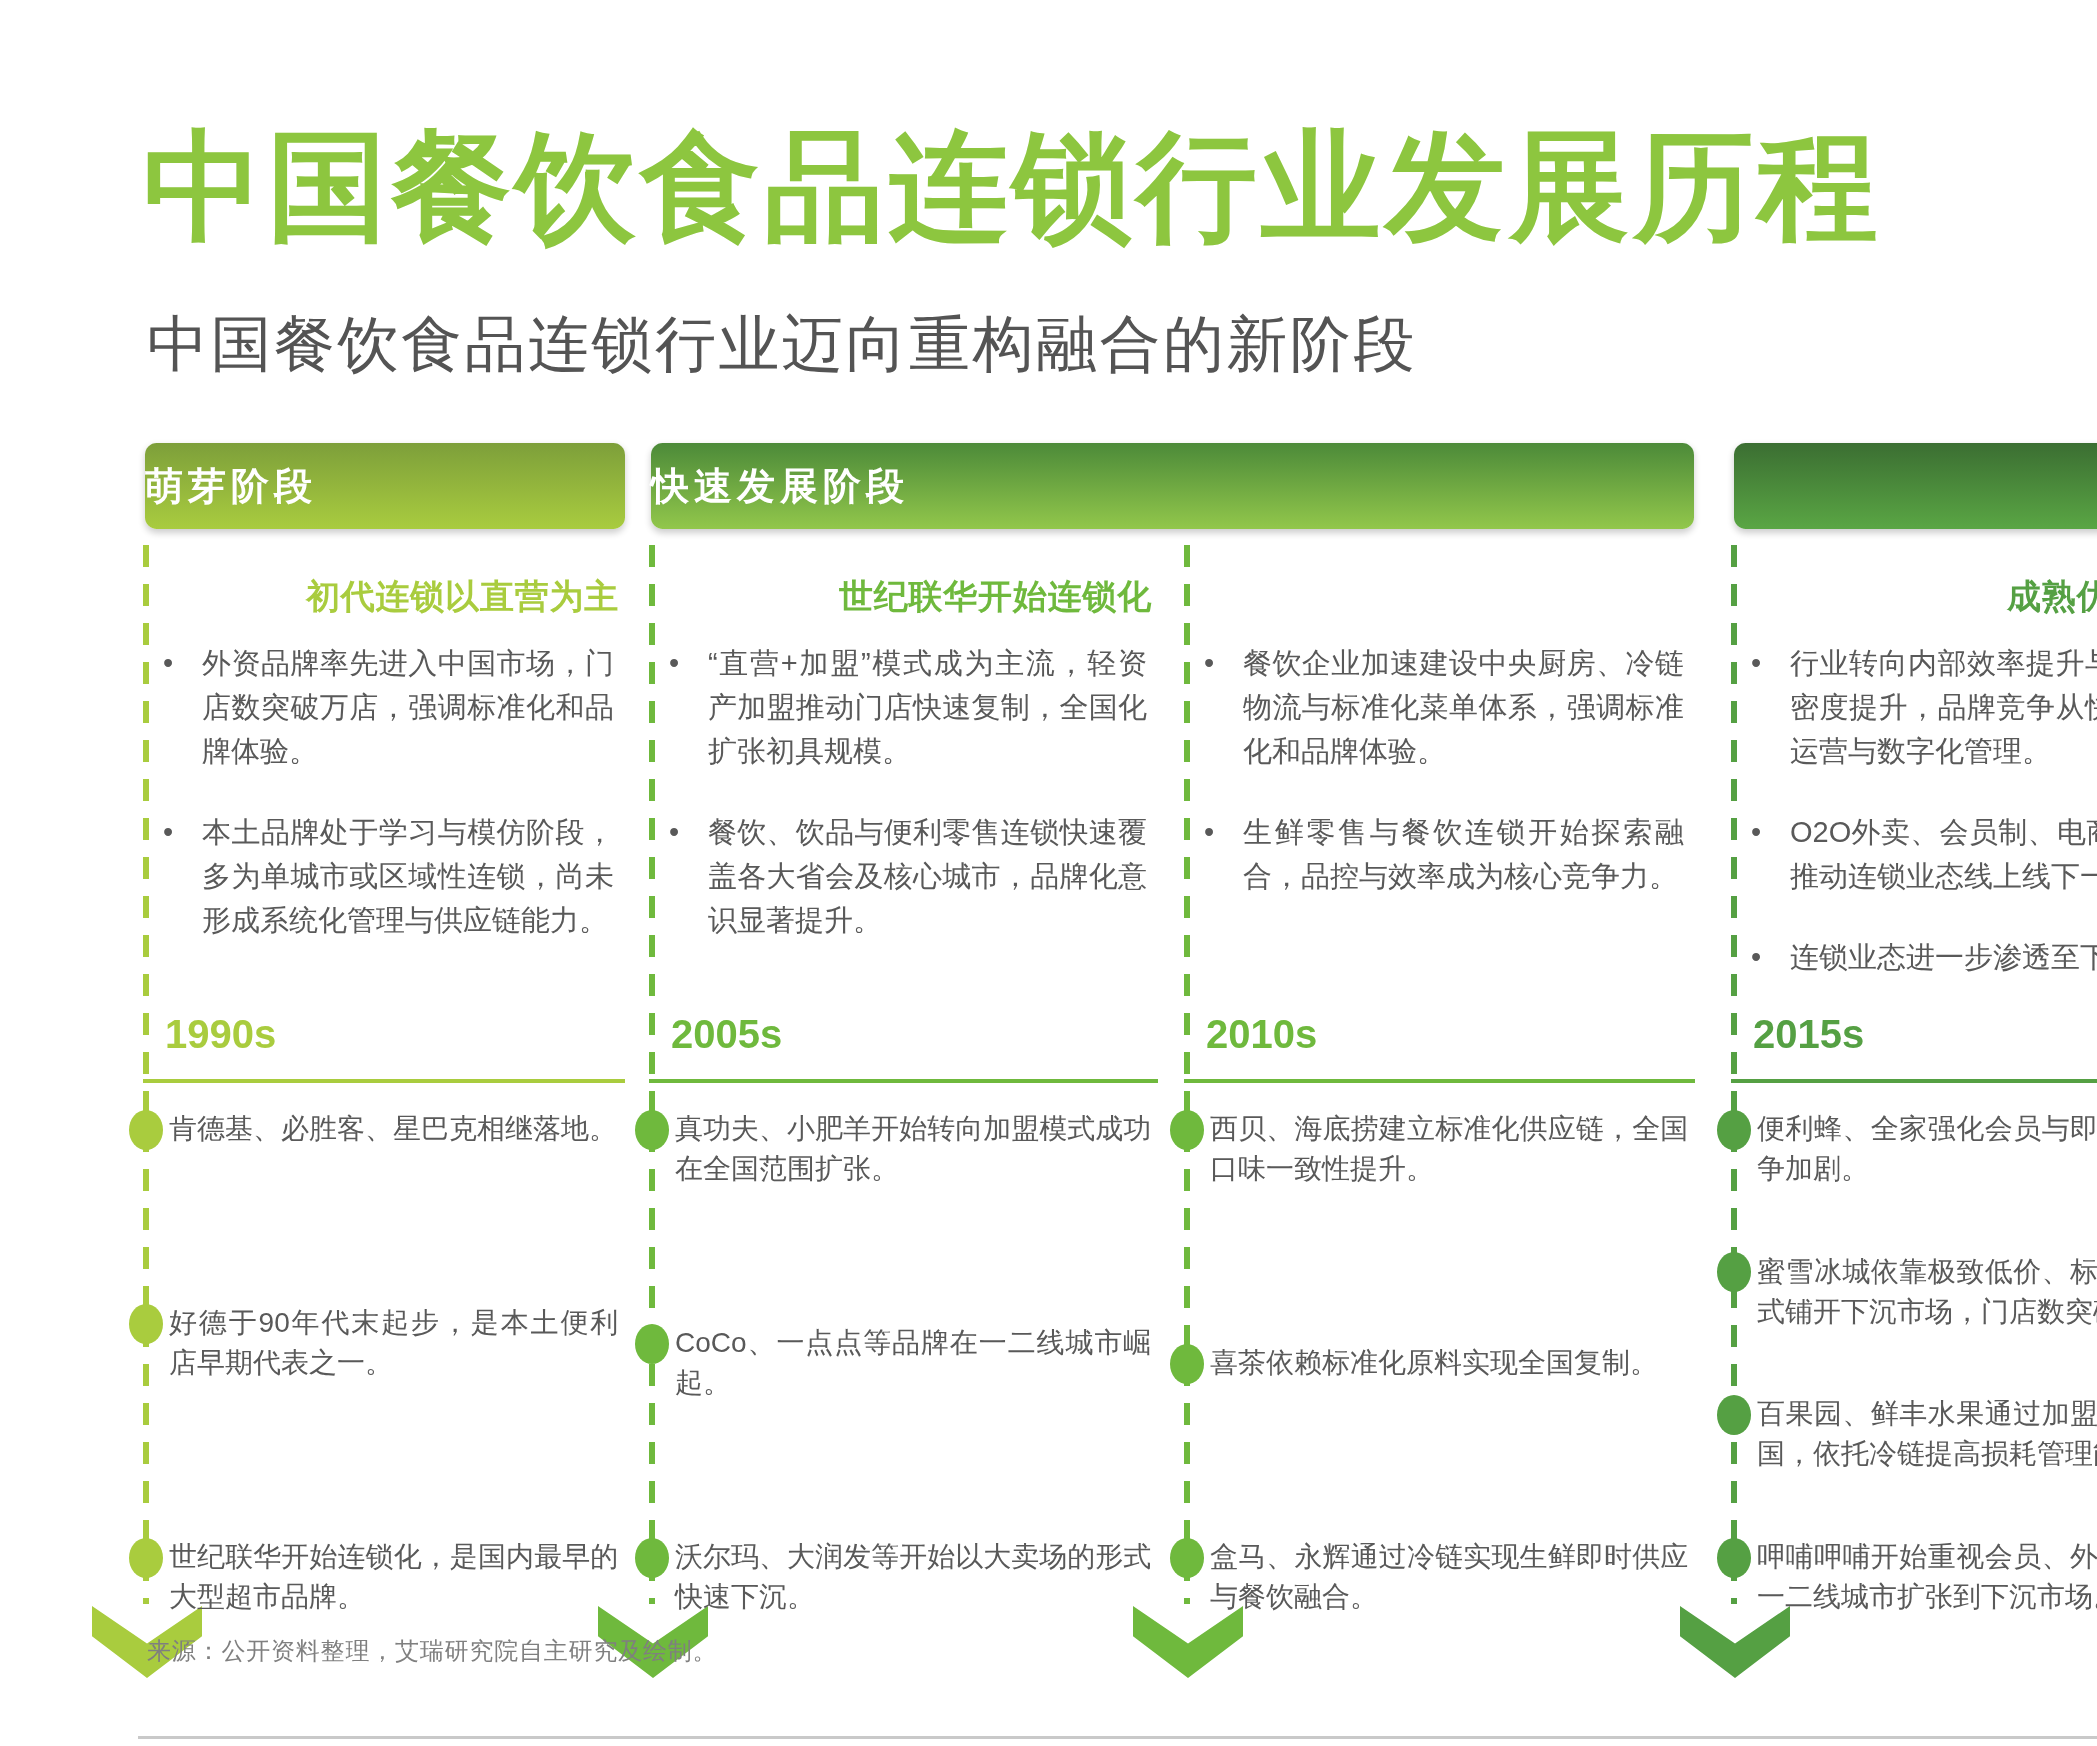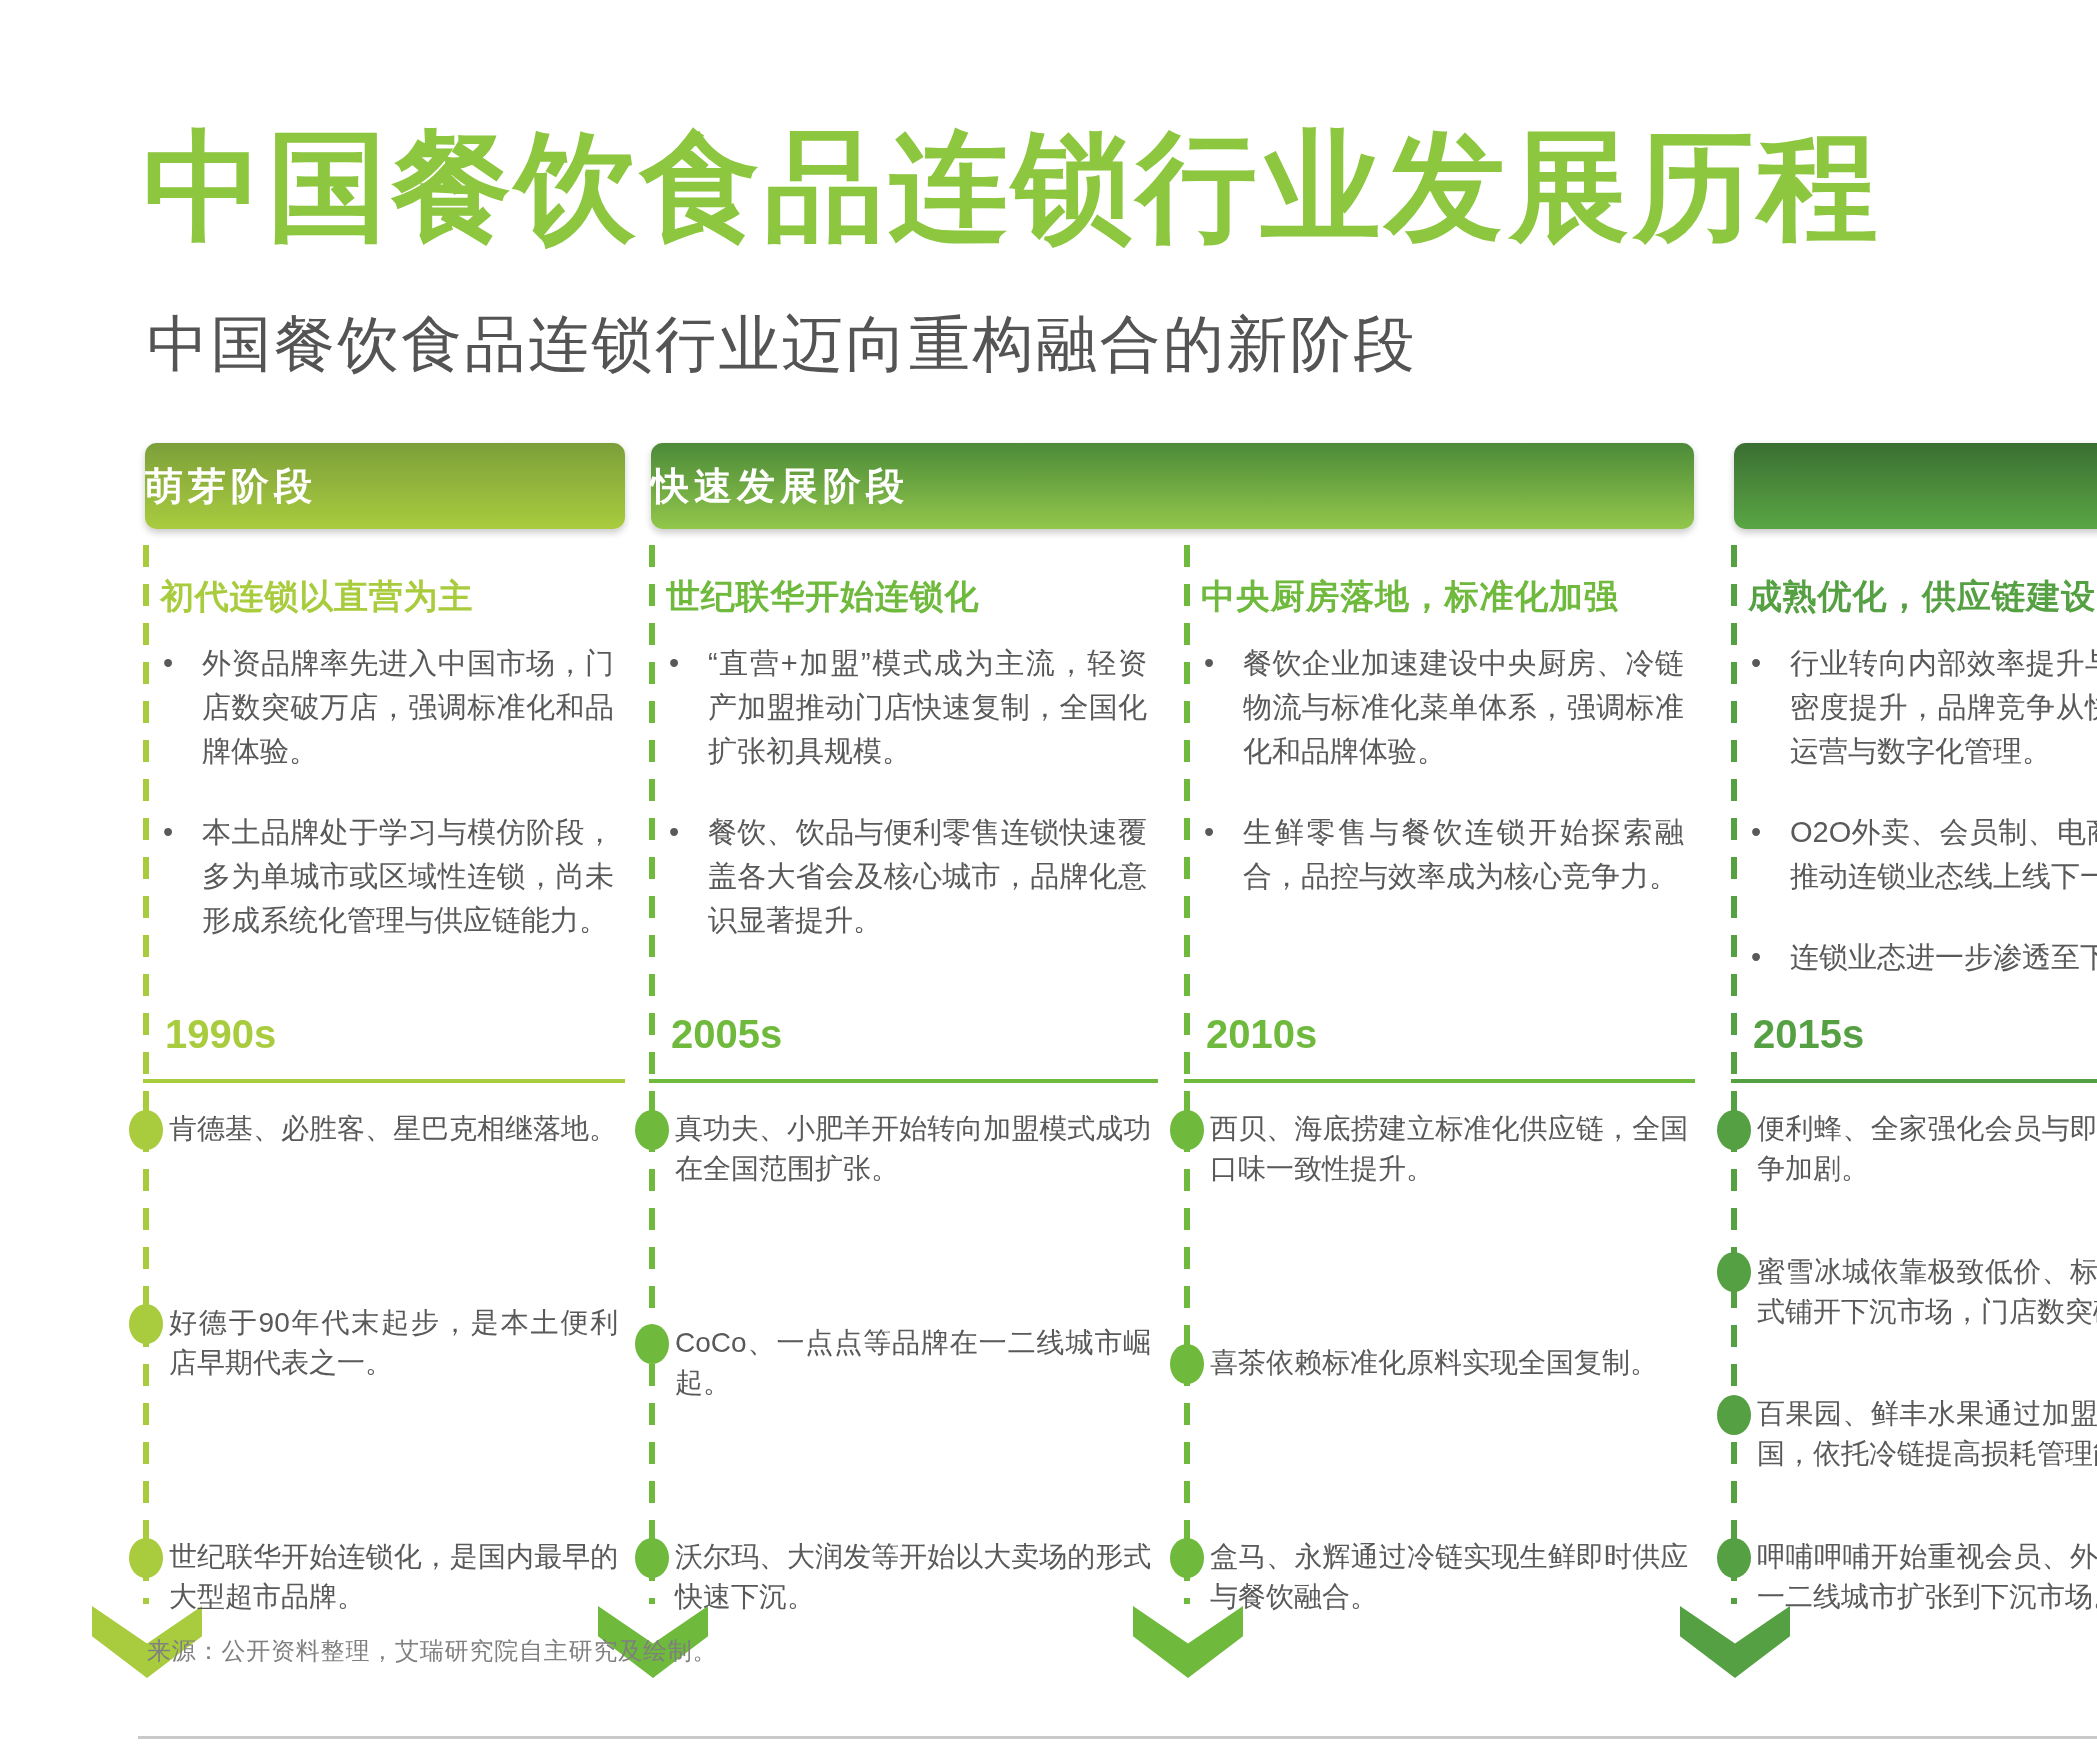--- a/index.html
+++ b/index.html
@@ -26,21 +26,21 @@
   .c0{left:143px;width:482px;--ac:#a9cc3e;}
   .c1{left:649px;width:509px;--ac:#6fb93d;}
   .c2{left:1184px;width:511px;--ac:#6fb93d;}
   .c3{left:1731px;width:630px;--ac:#55a043;}
 
   .vline{position:absolute;left:0;top:4.2px;width:6.3px;height:1059px;
          background:repeating-linear-gradient(to bottom,var(--ac) 0 22px,transparent 22px 39px);}
   .arrow{position:absolute;left:-51px;top:1065px;width:110px;height:72px;background:var(--ac);
          clip-path:polygon(0 0,50% 52%,100% 0,100% 42%,50% 100%,0 42%);}
 
-  .theme{position:absolute;left:17px;right:5.9px;top:33px;text-align:left;
+  .theme{position:absolute;left:17px;right:5.9px;top:33px;text-align:right;
          font-size:34px;font-weight:bold;color:var(--ac);letter-spacing:0.8px;}
 
   .points{position:absolute;left:20px;right:11px;top:100px;margin:0;padding:0;list-style:none;}
   .points li{display:flex;margin:0 0 37px 0;}
   .points .bu{width:39px;flex:none;color:#595959;font-size:29px;line-height:44px;}
   .points .pt{flex:1;color:#595959;font-size:29px;line-height:44px;text-align:justify;}
 
   .era{position:absolute;left:22px;top:471px;font-size:40px;font-weight:bold;color:var(--ac);}
   .hline{position:absolute;left:0;right:0;top:538px;height:4.2px;background:var(--ac);}
 
@@ -130,21 +130,20 @@
           </div>
           <div class="event">
             <span class="dot"></span>
             <span class="etxt">沃尔玛、大润发等开始以大卖场的形式快速下沉。</span>
           </div>
         </div>
     </div>
       <div class="col c2">
       <div class="vline"></div>
       <div class="arrow"></div>
-      <div class="theme">中央厨房落地，标准化加强</div>
       <ul class="points">
           <li>
             <span class="bu">•</span>
             <span class="pt">餐饮企业加速建设中央厨房、冷链物流与标准化菜单体系，强调标准化和品牌体验。</span>
           </li>
           <li>
             <span class="bu">•</span>
             <span class="pt">生鲜零售与餐饮连锁开始探索融合，品控与效率成为核心竞争力。</span>
           </li>
         </ul>

